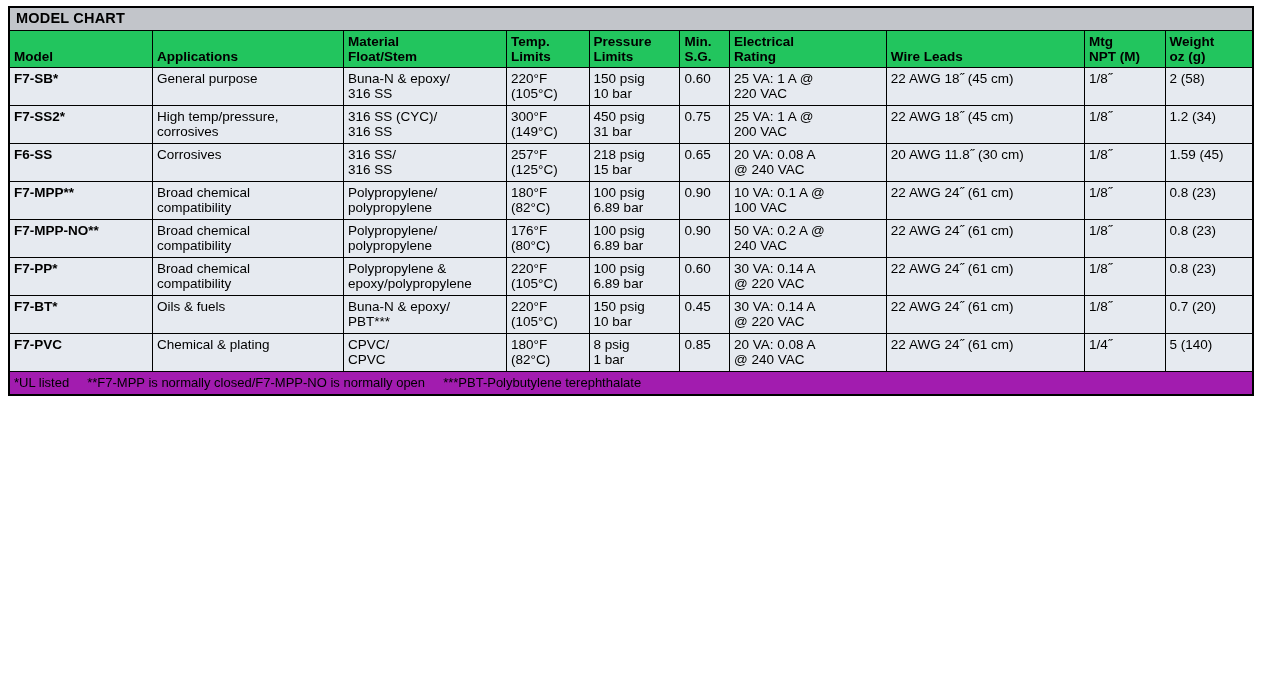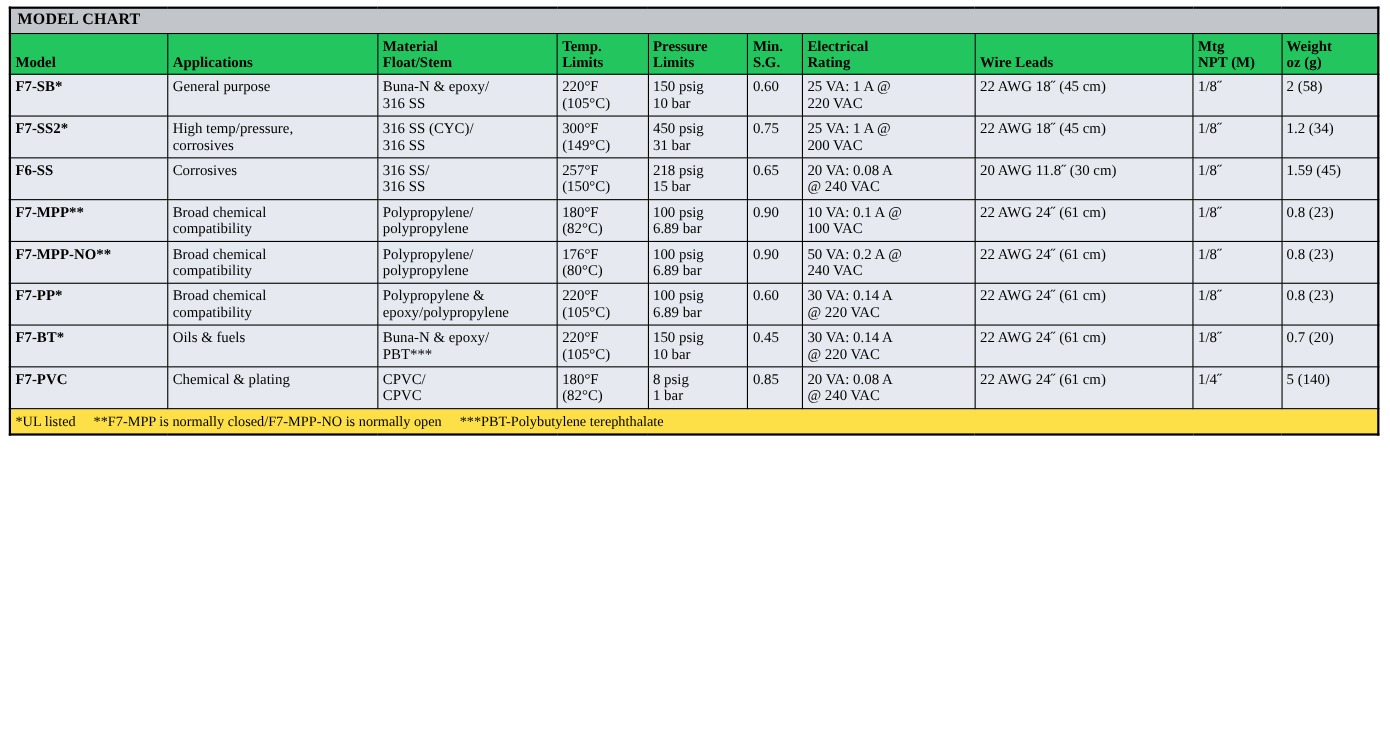--- a/index.html
+++ b/index.html
@@ -10,21 +10,20 @@
   body {
     width: 1264px;
     height: 684px;
     font-family: "Liberation Sans", sans-serif;
     color: #000000;
   }
   #chart-wrap {
     box-sizing: border-box;
     width: 1264px;
     padding: 6px 10px 8px 8px;
-    font-family: Liberation Serif, serif;
   }
   table.model-chart {
     border-collapse: collapse;
     table-layout: fixed;
     width: 1246px;
     border: 2px solid #000;
     background: #e6eaf0;
   }
   table.model-chart td, table.model-chart th {
     border: 1px solid #000;
@@ -54,21 +53,21 @@
   td.model-cell {
     font-weight: bold;
     white-space: nowrap;
   }
   td.cell {
     white-space: pre-line;
   }
   tr.footer-row td {
     font-size: 13px;
     padding: 3px 4px 4px 4px;
-    background: #fde047;
+    background: #a21caf;
   }
   .foot-line {
     white-space: pre;
   }
   
   col.c-model { width: 139px; }
   col.c-app { width: 185px; }
   col.c-mat { width: 158px; }
   col.c-temp { width: 80px; }
   col.c-press { width: 88px; }
@@ -151,21 +150,21 @@
         <td class="cell">22 AWG 18˝ (45 cm)</td>
         <td class="cell">1/8˝</td>
         <td class="cell">1.2 (34)</td>
       </tr>
       <tr>
         <td class="model-cell">F6-SS</td>
         <td class="cell">Corrosives</td>
         <td class="cell">316 SS/
 316 SS</td>
         <td class="cell">257°F
-(150°C)</td>
+(125°C)</td>
         <td class="cell">218 psig
 15 bar</td>
         <td class="cell">0.65</td>
         <td class="cell">20 VA: 0.08 A
 @ 240 VAC</td>
         <td class="cell">20 AWG 11.8˝ (30 cm)</td>
         <td class="cell">1/8˝</td>
         <td class="cell">1.59 (45)</td>
       </tr>
       <tr>

